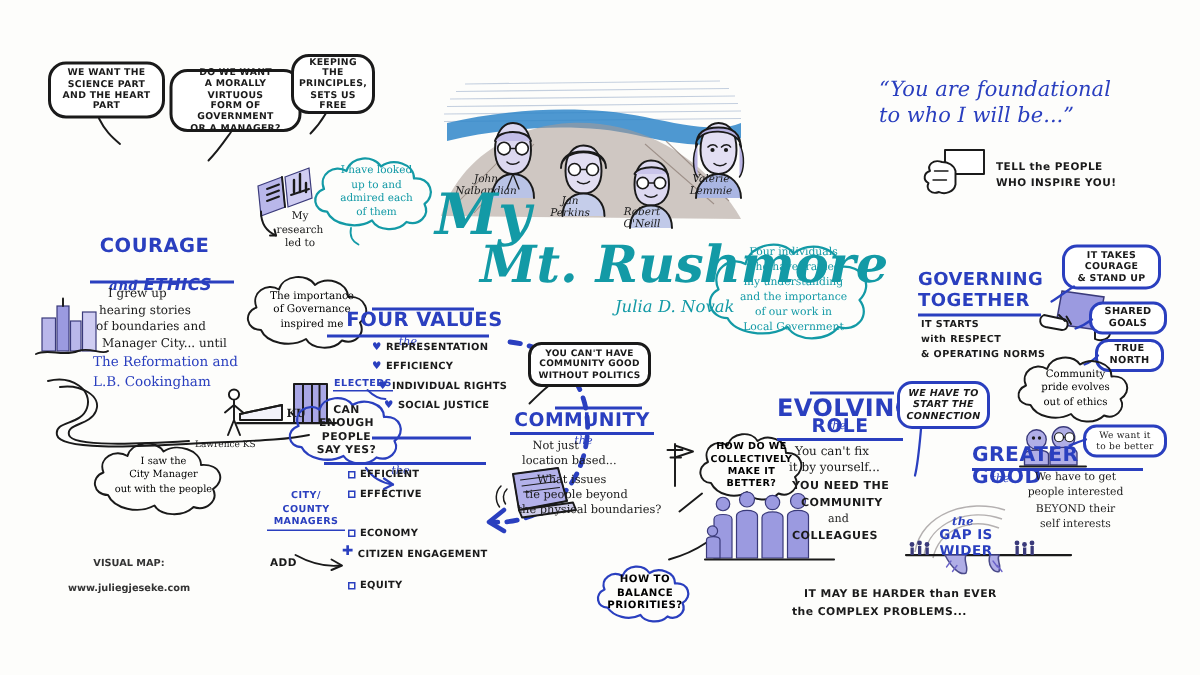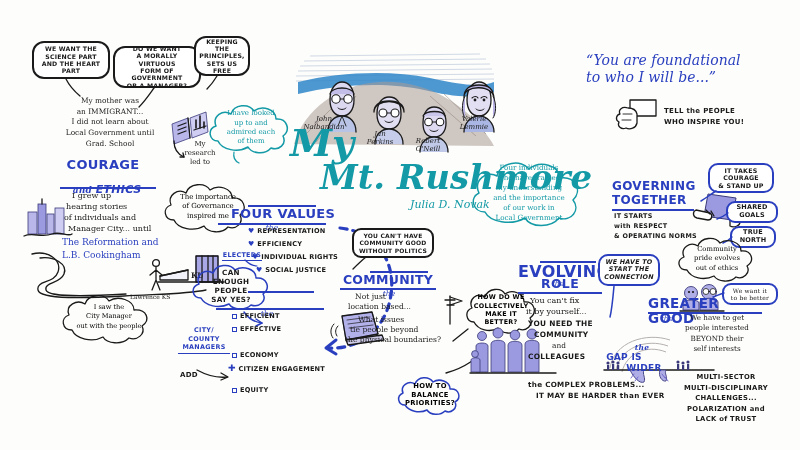--- a/index.html
+++ b/index.html
@@ -98,25 +98,20 @@
   <div class="bubble ink" style="left:194px;top:36px;width:56px;height:40px;">
     <div class="b-txt">KEEPING THE
 PRINCIPLES,
 SETS US
 FREE</div>
   </div>
   <svg class="draw" style="left:205px;top:75px;width:20px;height:18px;">
     <path class="stroke-ink" d="M12,1 C9,6 6,10 2,14"></path>
   </svg>
 
-  <div class="txt hand" style="left:40px;top:96px;width:140px;font-size:7.4px;font-family:'DejaVu Serif',serif;line-height:1.45;text-align:center;">My mother was
-an IMMIGRANT...
-I did not learn about
-Local Government until
-Grad. School</div>
 
   <svg class="draw" style="left:168px;top:100px;width:48px;height:48px;">
     <path class="fill-lav" d="M4,24 L20,18 L22,38 L6,44 Z"></path>
     <path class="fill-lav" d="M22,18 L38,12 L40,32 L24,38 Z" style="fill:#cfcdf2;"></path>
     <path class="stroke-ink" d="M20,18 L22,38"></path>
     <path class="stroke-ink" d="M10,26 L18,23 M10,30 L18,27 M10,34 L18,31"></path>
     <path class="stroke-ink" d="M28,28 L28,20 M32,28 L32,16 M36,28 L36,22" style="stroke-width:1.6;"></path>
     <path class="stroke-ink" d="M26,30 L38,26"></path>
   </svg>
   <div class="txt hand" style="left:178px;top:140px;width:44px;font-size:7px;font-family:'DejaVu Serif',serif;line-height:1.3;text-align:center;">My
@@ -128,21 +123,21 @@
   </svg>
 
   <div class="blkhdr" style="left:48px;top:158px;width:110px;font-size:13px;">COURAGE</div>
   <div class="blkhdr" style="left:48px;top:172px;width:118px;font-size:11px;text-transform:none;">
     <span class="script" style="font-size:9px;text-transform:none;color:#2a3fbf;">and </span><span style="color:#2a3fbf;font-style:italic;">ETHICS</span>
   </div>
   <div class="rule" style="left:60px;top:187px;width:96px;"></div>
 
   <div class="txt hand" style="left:72px;top:192px;font-size:8px;font-family:'DejaVu Serif',serif;">I grew up</div>
   <div class="txt hand" style="left:66px;top:203px;font-size:8px;font-family:'DejaVu Serif',serif;">hearing stories</div>
-  <div class="txt hand" style="left:64px;top:214px;font-size:8px;font-family:'DejaVu Serif',serif;">of individuals and</div>
+  <div class="txt hand" style="left:64px;top:214px;font-size:8px;font-family:'DejaVu Serif',serif;">of boundaries and</div>
   <div class="txt hand" style="left:68px;top:225px;font-size:8px;font-family:'DejaVu Serif',serif;">Manager City... until</div>
   <div class="txt hand blue" style="left:62px;top:237px;font-size:9px;font-family:'DejaVu Serif',serif;">The Reformation and</div>
   <div class="txt hand blue" style="left:62px;top:250px;font-size:9px;font-family:'DejaVu Serif',serif;">L.B. Cookingham</div>
 
   <svg class="draw" style="left:22px;top:196px;width:52px;height:44px;">
     <rect class="fill-lav" x="6" y="16" width="9" height="22"></rect>
     <rect class="fill-lav" x="16" y="8" width="8" height="30" style="fill:#9b9ae0;"></rect>
     <rect class="fill-lav" x="25" y="18" width="7" height="20"></rect>
     <rect class="fill-lav" x="33" y="12" width="9" height="26" style="fill:#cfcdf2;"></rect>
     <path class="stroke-ink" d="M20,8 L20,3"></path>
@@ -473,21 +468,21 @@
   <div class="blkhdr" style="left:518px;top:277px;width:84px;font-size:12.5px;">ROLE</div>
   <div class="rule" style="left:518px;top:292px;width:84px;"></div>
 
   <div class="txt hand" style="left:530px;top:297px;font-size:8px;font-family:'DejaVu Serif',serif;">You can't fix</div>
   <div class="txt hand" style="left:526px;top:308px;font-size:8px;font-family:'DejaVu Serif',serif;">it by yourself...</div>
   <div class="txt caps" style="left:528px;top:320px;font-size:7.4px;font-weight:700;">YOU NEED THE</div>
   <div class="txt caps" style="left:534px;top:331px;font-size:7.4px;font-weight:700;">COMMUNITY</div>
   <div class="txt hand" style="left:552px;top:342px;font-size:7.4px;font-family:'DejaVu Serif',serif;">and</div>
   <div class="txt caps" style="left:528px;top:353px;font-size:7.4px;font-weight:700;">COLLEAGUES</div>
 
-  <div class="txt caps" style="left:528px;top:381px;font-size:7.2px;font-weight:700;text-transform:none;">the COMPLEX PROBLEMS...</div>
+  <div class="txt caps" style="left:528px;top:404px;font-size:7.2px;font-weight:700;text-transform:none;">the COMPLEX PROBLEMS...</div>
   <div class="txt caps" style="left:536px;top:392px;font-size:7.2px;font-weight:700;text-transform:none;">IT MAY BE HARDER than EVER</div>
 
   <div class="blkhdr" style="left:612px;top:180px;width:94px;font-size:12px;text-align:left;">GOVERNING</div>
   <div class="blkhdr" style="left:612px;top:194px;width:94px;font-size:12px;text-align:left;">TOGETHER</div>
   <div class="rule" style="left:612px;top:209px;width:82px;"></div>
 
   <div class="txt caps" style="left:614px;top:212px;width:92px;font-size:6.4px;line-height:1.55;font-weight:700;text-transform:none;">IT STARTS
 with RESPECT
 &amp; OPERATING NORMS</div>
 
@@ -601,23 +596,22 @@
         <rect x="83" y="38" width="2.2" height="6"></rect>
     </g>
 
     <path style="fill:#b0aee6;stroke:#4a4a8a;stroke-width:1;" d="M26,44 C30,52 36,58 40,56 C42,52 38,48 40,44 Z"></path>
     <path style="fill:#b0aee6;stroke:#4a4a8a;stroke-width:1;" d="M56,44 C54,50 58,56 62,55 C64,50 60,48 62,44 Z"></path>
     <g class="stroke-purp" style="stroke-width:.9;">
       <path d="M30,48 L27,52 M34,51 L31,55 M58,48 L61,52 M61,51 L64,55"></path>
     </g>
   </svg>
   <div class="blkhdr" style="left:630px;top:344px;width:24px;font-size:7.5px;text-transform:none;font-family:'DejaVu Serif',serif;font-style:italic;">the</div>
-  <div class="blkhdr" style="left:604px;top:353px;width:40px;font-size:9px;">GAP IS</div>
+  <div class="blkhdr" style="left:624px;top:353px;width:40px;font-size:9px;">GAP IS</div>
   <div class="blkhdr" style="left:624px;top:364px;width:40px;font-size:9px;">WIDER</div>
 
-  <div class="txt caps" style="left:664px;top:372px;width:124px;font-size:6.8px;line-height:1.55;font-weight:700;text-align:center;text-transform:none;">MULTI-SECTOR
-MULTI-DISCIPLINARY
-CHALLENGES...
-POLARIZATION and
-LACK of TRUST</div>
-
+
+  <div class="credit" style="left:16px;top:362px;width:140px;">
+    <div>VISUAL MAP:</div>
+    <div>www.juliegjeseke.com</div>
+  </div>
 
 </div>
 
 </body></html>

